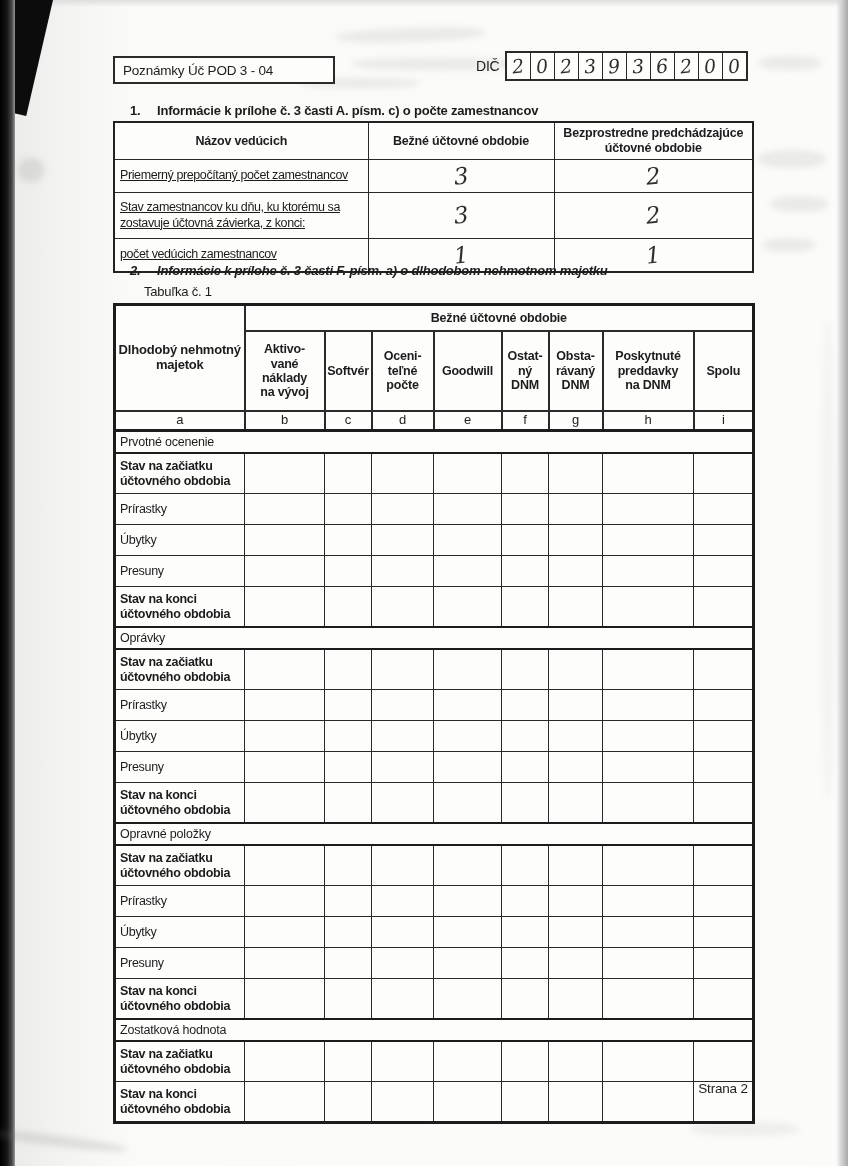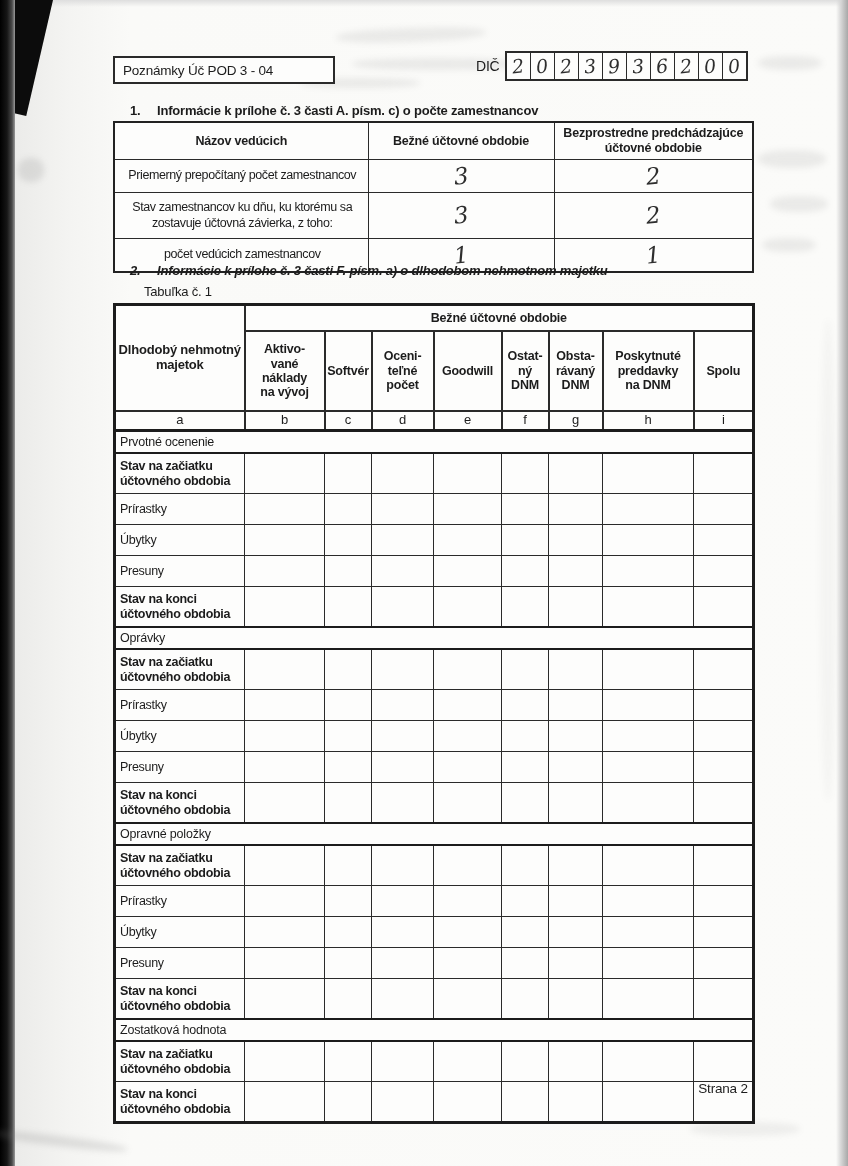--- a/index.html
+++ b/index.html
@@ -39,21 +39,21 @@
   .sec-num{display:inline-block;width:27px;}
   .tab-label{position:absolute;left:113px;top:284px;font-size:13px;margin-left:31px;}
 
   table{border-collapse:collapse;table-layout:fixed;background:#fdfdfc;}
   th,td{white-space:pre-line;overflow:hidden;}
 
   
   .t1{position:absolute;left:113px;top:121px;width:639px;border:2.5px solid #222;font-size:12.5px;}
   .t1 th,.t1 td{border:1.5px solid #2a2a2a;}
   .t1 thead th{font-weight:bold;text-align:center;vertical-align:middle;height:34px;line-height:1.2;padding:1px 3px;}
-  .t1 td.lab{text-align:center;padding:1px 3px 1px 5px;letter-spacing:-0.4px;line-height:1.25;}
+  .t1 td.lab{text-align:left;padding:1px 3px 1px 5px;letter-spacing:-0.4px;line-height:1.25;text-decoration:underline;}
   .t1 td.val{text-align:center;vertical-align:middle;}
   .t1 tr.r31 td{height:30px;}
   .t1 tr.r44 td{height:43px;}
 
   
   .t2{position:absolute;left:113px;top:303px;width:639px;border:3px solid #1c1c1c;font-size:12.5px;}
   .t2 th,.t2 td{border:1px solid #2a2a2a;}
   .t2 thead th{border-width:2px;font-weight:bold;text-align:center;vertical-align:middle;line-height:1.15;}
   .t2 .span8{height:22px;}
   .t2 .corner{font-size:13px;}
@@ -148,21 +148,21 @@
       </tr>
     </thead>
     <tbody>
       <tr class="r31">
         <td class="lab">Priemerný prepočítaný počet zamestnancov</td>
         <td class="val"><i class="hand val-hand">3</i></td>
         <td class="val"><i class="hand val-hand">2</i></td>
       </tr>
       <tr class="r44">
         <td class="lab">Stav zamestnancov ku dňu, ku ktorému sa
-zostavuje účtovná závierka, z toho:</td>
+zostavuje účtovná závierka, z konci:</td>
         <td class="val"><i class="hand val-hand">3</i></td>
         <td class="val"><i class="hand val-hand">2</i></td>
       </tr>
       <tr class="r31">
         <td class="lab">počet vedúcich zamestnancov</td>
         <td class="val"><i class="hand val-hand">1</i></td>
         <td class="val"><i class="hand val-hand">1</i></td>
       </tr>
     </tbody>
   </table>
@@ -191,21 +191,21 @@
         <th class="span8" colspan="8">Bežné účtovné obdobie</th>
       </tr>
       <tr id="t2-sub">
           <th class="t2-subhead">Aktivo-
 vané
 náklady
 na vývoj</th>
           <th class="t2-subhead">Softvér</th>
           <th class="t2-subhead">Oceni-
 teľné
-počet</th>
+počte</th>
           <th class="t2-subhead">Goodwill</th>
           <th class="t2-subhead">Ostat-
 ný
 DNM</th>
           <th class="t2-subhead">Obsta-
 rávaný
 DNM</th>
           <th class="t2-subhead">Poskytnuté
 preddavky
 na DNM</th>

